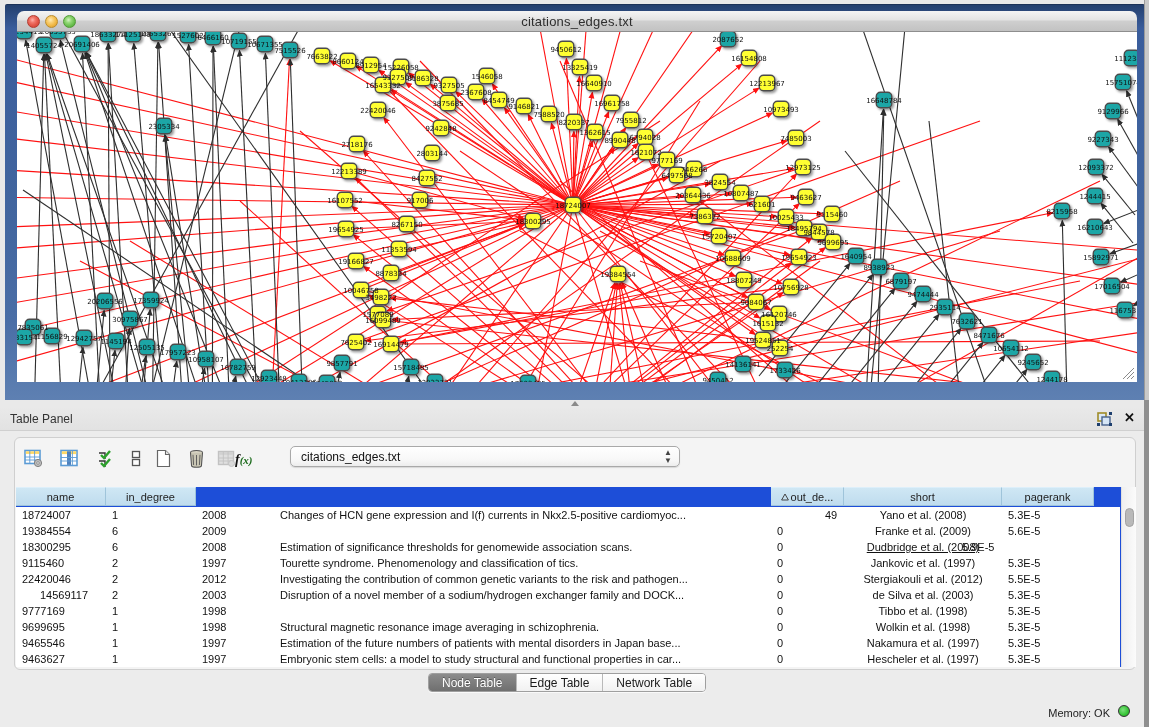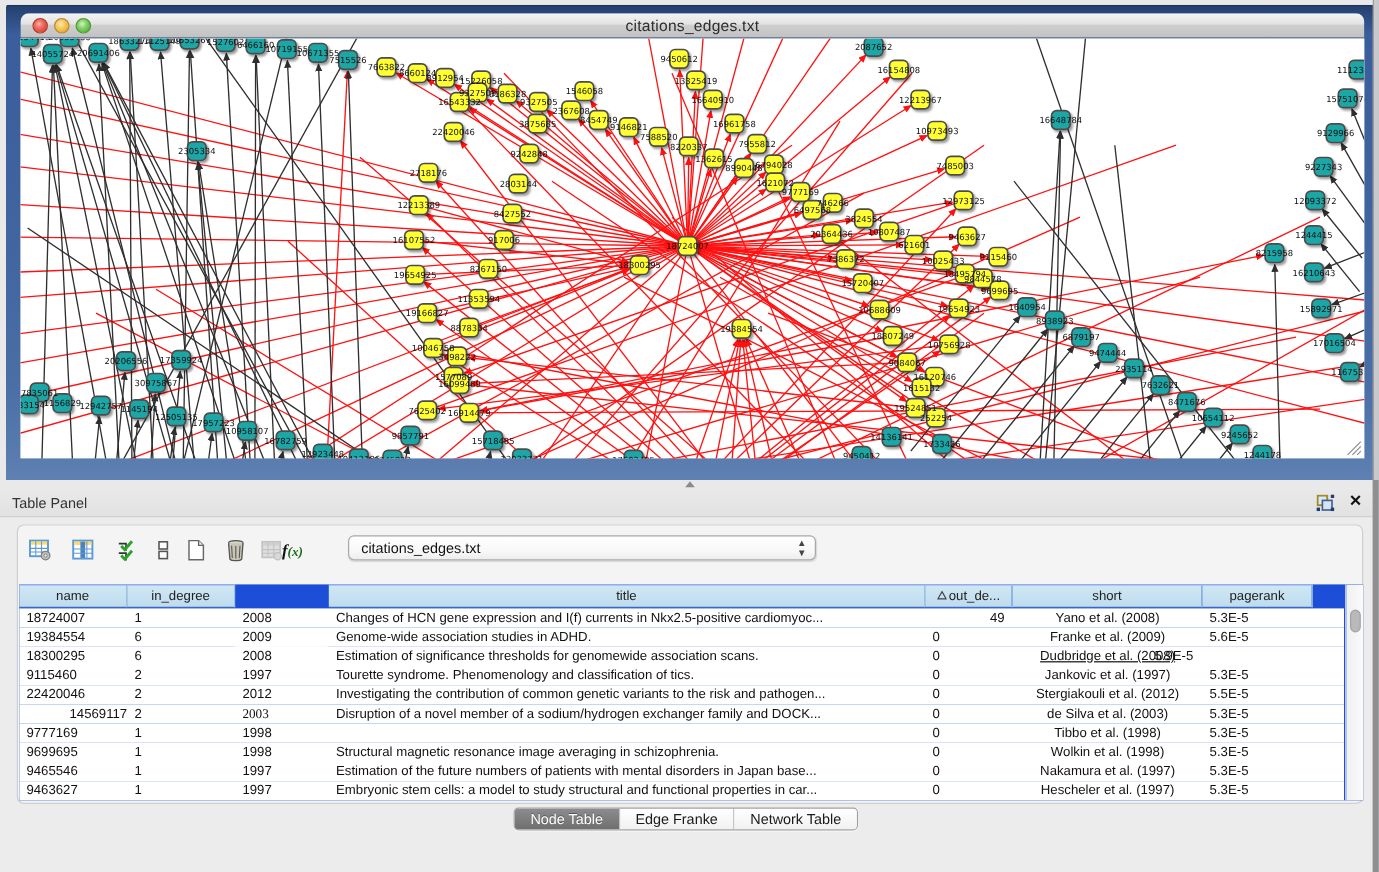--- a/index.html
+++ b/index.html
@@ -679,42 +679,40 @@
         <div id="net-select">
           <span id="net-select-value">citations_edges.txt</span>
           <span id="net-select-stepper">▲<br>▼</span>
         </div>
       </div>
     <div id="tp-table">
       <div id="tp-colheads">
           <div class="col-h" style="left: 0px; width: 90px;"><span>name</span></div>
           <div class="col-h" style="left: 90px; width: 90px;"><span>in_degree</span></div>
           <div class="col-h" style="left: 180px; width: 78px; margin-top: 48px;"><span>year</span></div>
-          <div class="col-h" style="left: 258px; width: 497px;"><span>title</span></div>
           <div class="col-h" style="left: 755px; width: 73px;"><span class="sort-tri"><svg width="8" height="8" viewBox="0 0 8 8">
                 <path d="M4,1 L7.4,7 H0.6 Z" fill="none" stroke="#444" stroke-width="1"></path>
               </svg></span><span>out_de...</span></div>
           <div class="col-h" style="left: 828px; width: 158px;"><span>short</span></div>
           <div class="col-h" style="left: 986px; width: 92px;"><span>pagerank</span></div>
         </div>
       <div id="tp-rows">
           <div class="t-row" style="top: 20px;">
             <div class="t-cell" style="left: 0px; width: 90px; text-align: left; padding-left: 6px;">18724007</div>
             <div class="t-cell" style="left: 90px; width: 90px; text-align: left; padding-left: 6px;">1</div>
             <div class="t-cell" style="left: 180px; width: 78px; text-align: left; padding-left: 6px;">2008</div>
             <div class="t-cell" style="left: 258px; width: 497px; text-align: left; padding-left: 6px;">Changes of HCN gene expression and I(f) currents in Nkx2.5-positive cardiomyoc...</div>
             <div class="t-cell" style="left: 755px; width: 73px; text-align: left; padding-left: 6px; margin-left: 48px;">49</div>
             <div class="t-cell" style="left: 828px; width: 158px; text-align: center; padding-left: 0px;">Yano et al. (2008)</div>
             <div class="t-cell" style="left: 986px; width: 92px; text-align: left; padding-left: 6px;">5.3E-5</div>
           </div>
           <div class="t-row" style="top: 36px;">
             <div class="t-cell" style="left: 0px; width: 90px; text-align: left; padding-left: 6px;">19384554</div>
             <div class="t-cell" style="left: 90px; width: 90px; text-align: left; padding-left: 6px;">6</div>
             <div class="t-cell" style="left: 180px; width: 78px; text-align: left; padding-left: 6px;">2009</div>
-            <div class="t-cell" style="left: 258px; width: 497px; text-align: left; padding-left: 6px;">Genome-wide association studies in ADHD.</div>
             <div class="t-cell" style="left: 755px; width: 73px; text-align: left; padding-left: 6px;">0</div>
             <div class="t-cell" style="left: 828px; width: 158px; text-align: center; padding-left: 0px;">Franke et al. (2009)</div>
             <div class="t-cell" style="left: 986px; width: 92px; text-align: left; padding-left: 6px;">5.6E-5</div>
           </div>
           <div class="t-row" style="top: 52px;">
             <div class="t-cell" style="left: 0px; width: 90px; text-align: left; padding-left: 6px;">18300295</div>
             <div class="t-cell" style="left: 90px; width: 90px; text-align: left; padding-left: 6px;">6</div>
             <div class="t-cell" style="left: 180px; width: 78px; text-align: left; padding-left: 6px;">2008</div>
             <div class="t-cell" style="left: 258px; width: 497px; text-align: left; padding-left: 6px;">Estimation of significance thresholds for genomewide association scans.</div>
             <div class="t-cell" style="left: 755px; width: 73px; text-align: left; padding-left: 6px;">0</div>
@@ -733,23 +731,23 @@
           <div class="t-row" style="top: 84px;">
             <div class="t-cell" style="left: 0px; width: 90px; text-align: left; padding-left: 6px;">22420046</div>
             <div class="t-cell" style="left: 90px; width: 90px; text-align: left; padding-left: 6px;">2</div>
             <div class="t-cell" style="left: 180px; width: 78px; text-align: left; padding-left: 6px;">2012</div>
             <div class="t-cell" style="left: 258px; width: 497px; text-align: left; padding-left: 6px;">Investigating the contribution of common genetic variants to the risk and pathogen...</div>
             <div class="t-cell" style="left: 755px; width: 73px; text-align: left; padding-left: 6px;">0</div>
             <div class="t-cell" style="left: 828px; width: 158px; text-align: center; padding-left: 0px;">Stergiakouli et al. (2012)</div>
             <div class="t-cell" style="left: 986px; width: 92px; text-align: left; padding-left: 6px;">5.5E-5</div>
           </div>
           <div class="t-row" style="top: 100px;">
-            <div class="t-cell" style="left: 0px; width: 90px; text-align: right; padding-left: 6px;">14569117</div>
+            <div class="t-cell" style="left: 0px; width: 90px; text-align: center; padding-left: 6px;">14569117</div>
             <div class="t-cell" style="left: 90px; width: 90px; text-align: left; padding-left: 6px;">2</div>
-            <div class="t-cell" style="left: 180px; width: 78px; text-align: left; padding-left: 6px; font-family: Liberation Serif, serif;">2003</div>
+            <div class="t-cell" style="left: 180px; width: 78px; text-align: left; padding-left: 6px;">2003</div>
             <div class="t-cell" style="left: 258px; width: 497px; text-align: left; padding-left: 6px;">Disruption of a novel member of a sodium/hydrogen exchanger family and DOCK...</div>
             <div class="t-cell" style="left: 755px; width: 73px; text-align: left; padding-left: 6px;">0</div>
             <div class="t-cell" style="left: 828px; width: 158px; text-align: center; padding-left: 0px;">de Silva et al. (2003)</div>
             <div class="t-cell" style="left: 986px; width: 92px; text-align: left; padding-left: 6px;">5.3E-5</div>
           </div>
           <div class="t-row" style="top: 116px;">
             <div class="t-cell" style="left: 0px; width: 90px; text-align: left; padding-left: 6px;">9777169</div>
             <div class="t-cell" style="left: 90px; width: 90px; text-align: left; padding-left: 6px;">1</div>
             <div class="t-cell" style="left: 180px; width: 78px; text-align: left; padding-left: 6px;">1998</div>
             <div class="t-cell" style="left: 755px; width: 73px; text-align: left; padding-left: 6px;">0</div>
@@ -786,21 +784,25 @@
         </div>
       <div id="tp-vscroll">
         <div id="tp-vthumb"></div>
       </div>
     </div>
   </div>
 
   <div id="tab-bar">
     <div id="seg">
         <div class="seg-btn seg-selected">Node Table</div>
-        <div class="seg-btn">Edge Franke</div>
+        <div class="seg-btn">Edge Table</div>
         <div class="seg-btn">Network Table</div>
       </div>
   </div>
 
+  <div id="status-bar">
+    <div id="mem-label">Memory: OK</div>
+    <div id="mem-dot"></div>
+  </div>
 </div>
 
 <div id="right-strip"></div>
 <div id="right-strip-bottom"></div>
 
 </body></html>

